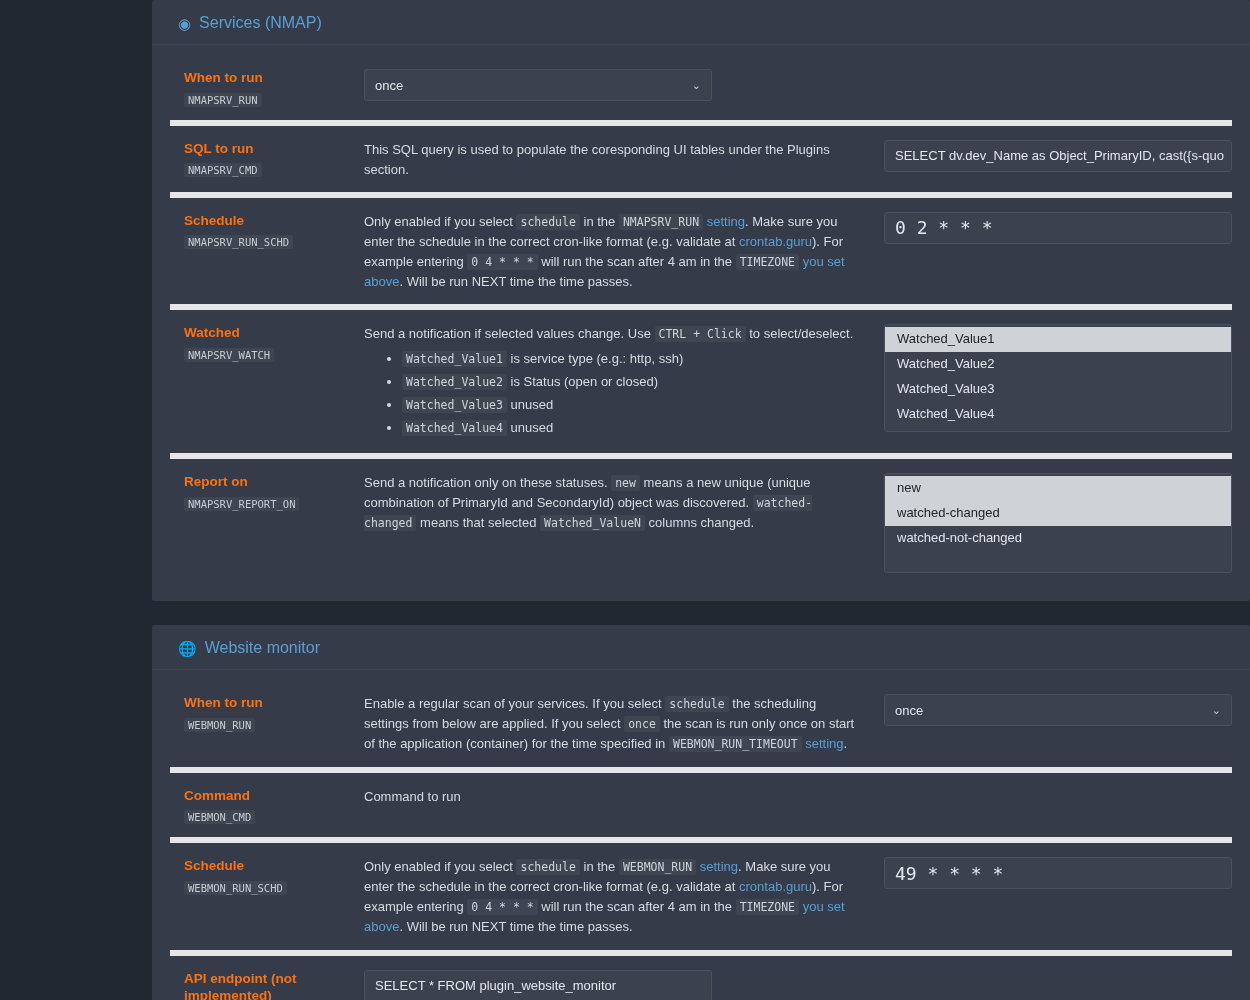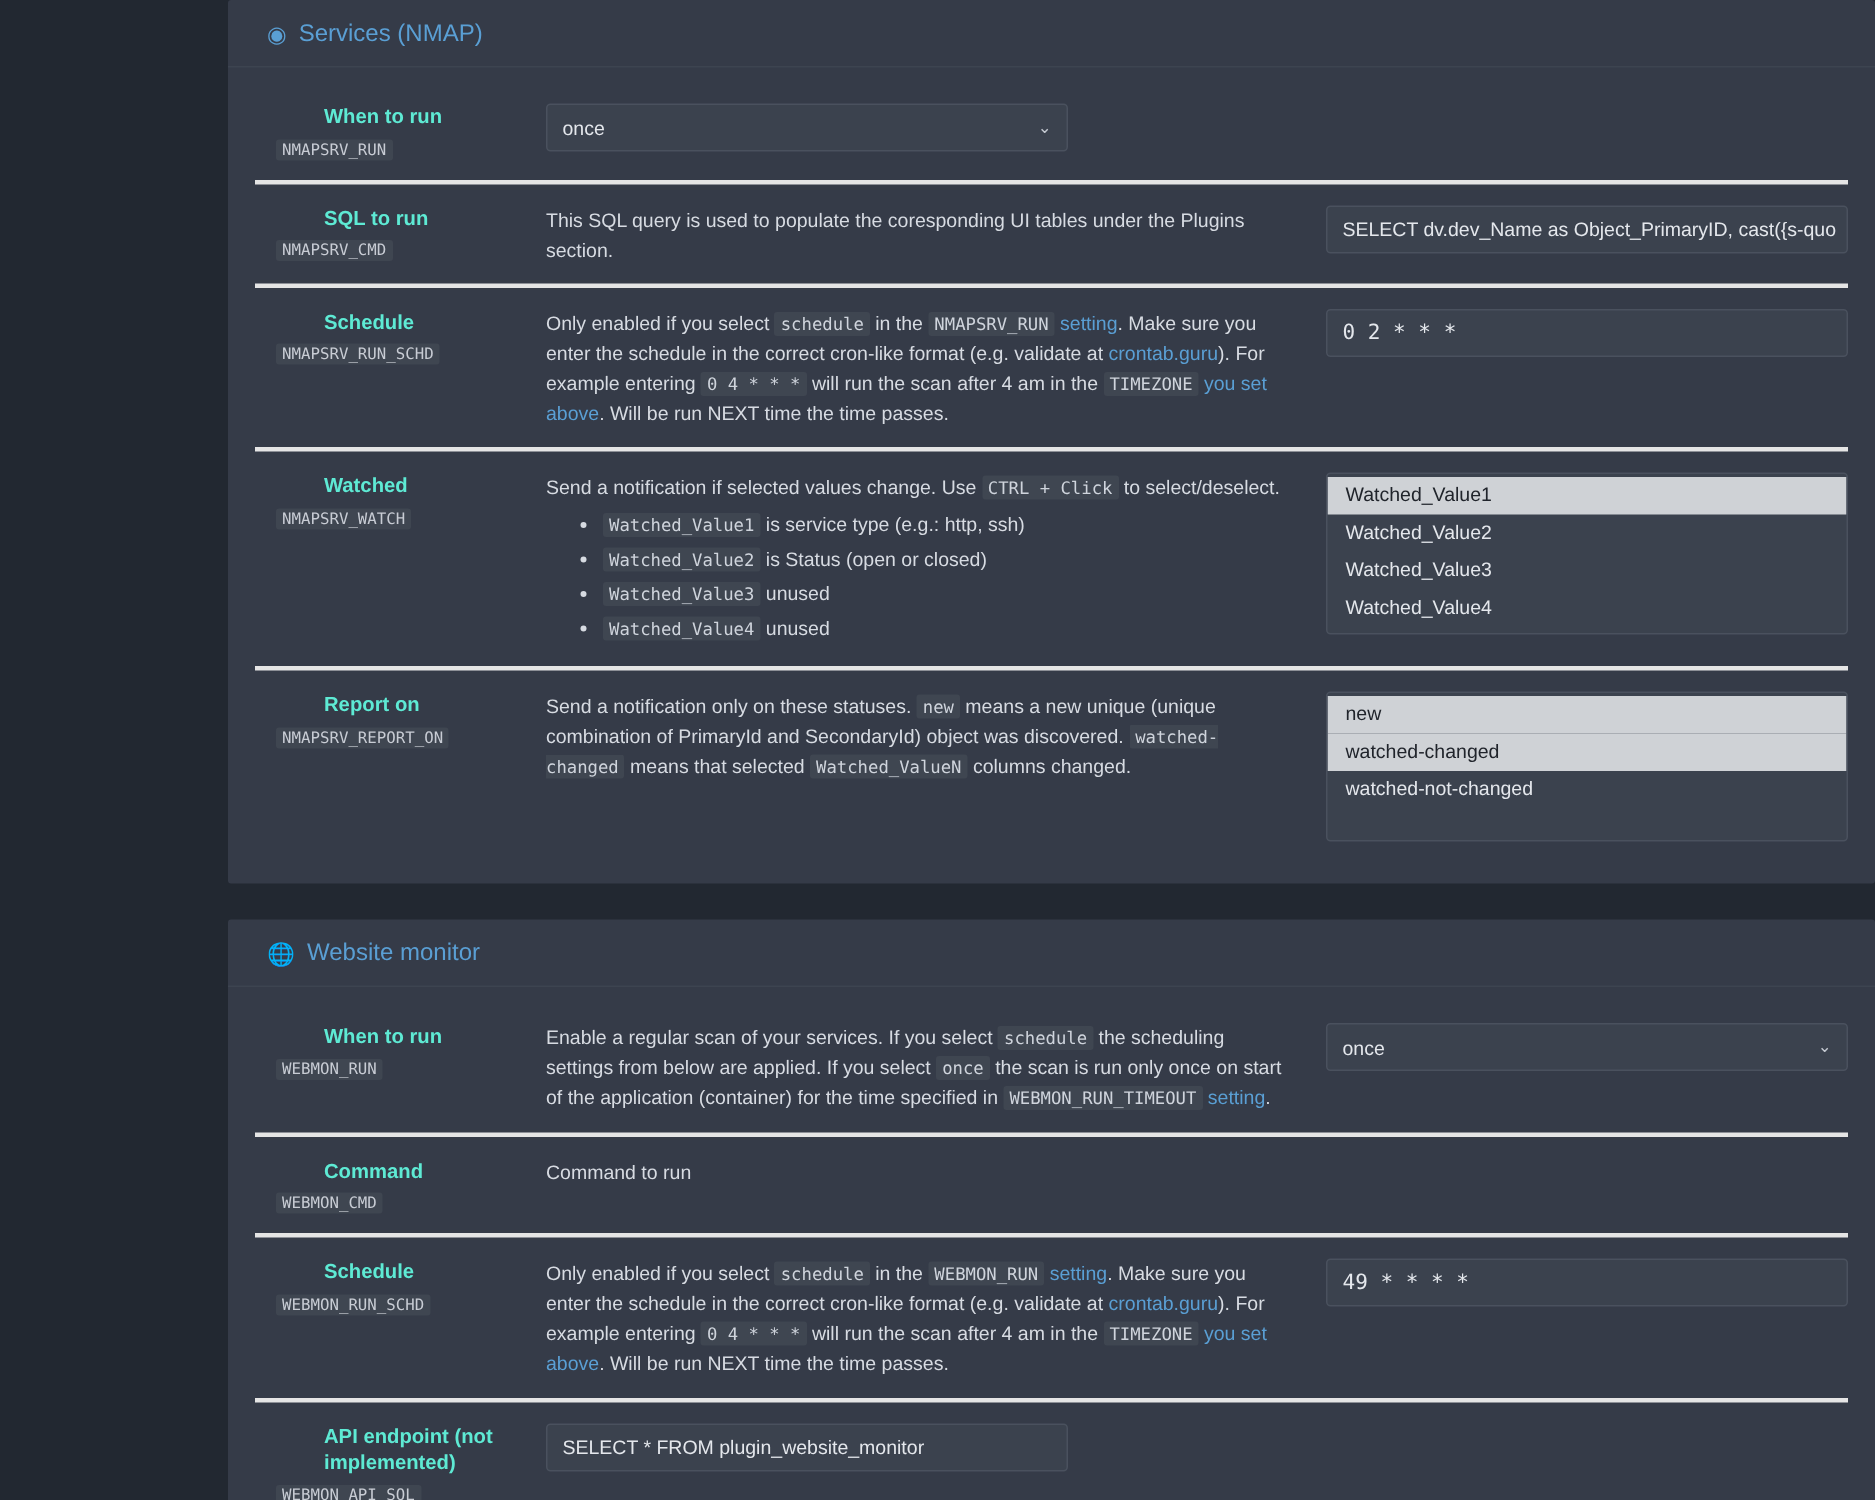--- a/index.html
+++ b/index.html
@@ -46,35 +46,34 @@
     color: #5a9fd4;
     line-height: 1;
   }
   .card-body {
     padding: 10px 18px 16px 18px;
   }
   .row {
     display: flex;
     align-items: flex-start;
     padding: 14px 0 12px 0;
-    border-top: 3px solid #e5e5e5;
+    border-top: 6px solid #e5e5e5;
   }
   .row:first-child { border-top: none; }
   .col-label {
     width: 194px;
     flex: none;
     padding-left: 14px;
     padding-right: 8px;
   }
   .lbl-title {
     font-size: 13.5px;
     font-weight: bold;
-    color: #5eead4;
+    color: #f97316;
     line-height: 1.3;
-    margin-left: 32px;
   }
   .lbl-code {
     display: inline-block;
     margin-top: 6px;
     font-family: "DejaVu Sans Mono", monospace;
     font-size: 10.5px;
     color: #c8ccd4;
     background: #3f4651;
     padding: 1px 4px;
     border-radius: 2px;
@@ -128,21 +127,21 @@
   .select-box .chev {
     position: absolute;
     right: 10px;
     top: 50%;
     transform: translateY(-50%);
     font-size: 11px;
     color: #c5cad2;
   }
   .mono-input {
     font-family: "DejaVu Sans Mono", monospace;
-    font-size: 14px;
+    font-size: 18px;
   }
   .listbox {
     width: 100%;
     background: #3b424e;
     border: 1px solid #4a515e;
     border-radius: 3px;
     padding: 2px 0;
     overflow: hidden;
   }
   .listbox .opt {

